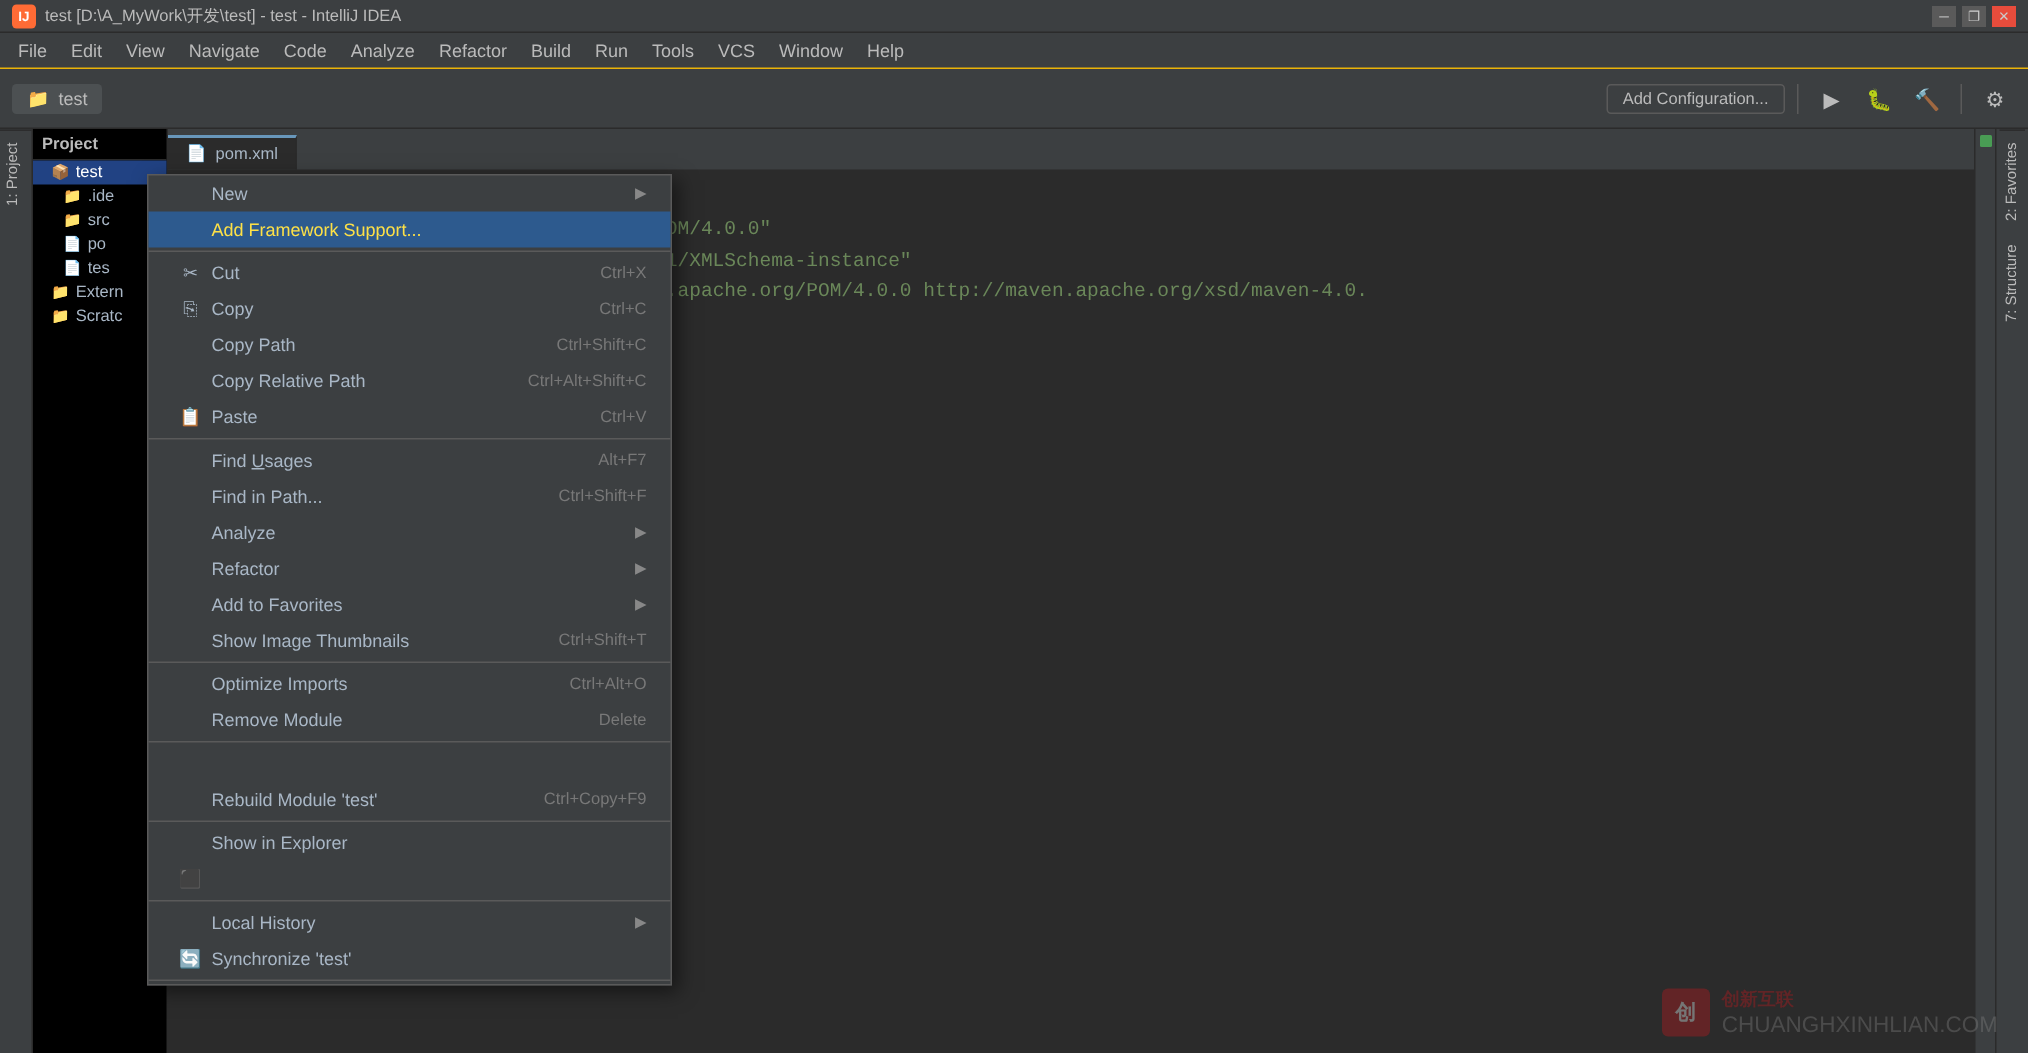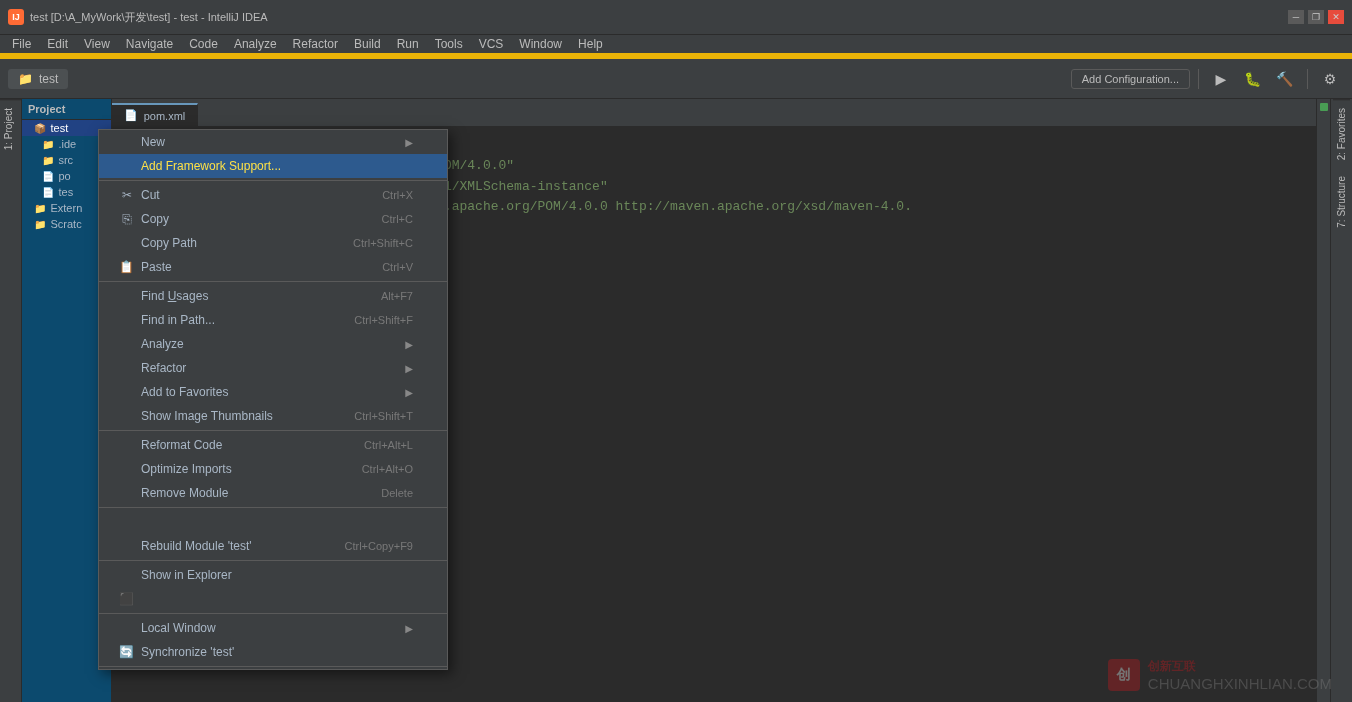--- a/index.html
+++ b/index.html
@@ -13,21 +13,21 @@
       overflow: hidden;
       position: relative;
     }
 
     
     #title-bar {
       height: 22px;
       background: #3c3f41;
       display: flex;
       align-items: center;
-      padding: 17px 8px;
+      padding: 4px 8px;
       font-size: 11px;
       color: #bbbbbb;
       border-bottom: 1px solid #2b2b2b;
     }
     #title-bar .app-icon {
       width: 16px; height: 16px;
       background: #ff6b35;
       border-radius: 3px;
       margin-right: 6px;
       display: flex; align-items: center; justify-content: center;
@@ -44,21 +44,21 @@
     }
     #title-bar .win-btn.close { background: #e74c3c; }
 
     
     #menu-bar {
       height: 24px;
       background: #3c3f41;
       display: flex;
       align-items: center;
       padding: 0 4px;
-      border-bottom: 6px solid #eab308;
+      border-bottom: 1px solid #eab308;
       font-size: 12px;
     }
     .menu-item {
       padding: 2px 8px;
       cursor: pointer;
       color: #bbbbbb;
       height: 100%;
       display: flex; align-items: center;
     }
 
@@ -104,21 +104,21 @@
     
     #main {
       display: flex;
       height: calc(702px - 22px - 24px - 40px);
       position: relative;
     }
 
     
     #project-panel {
       width: 90px;
-      background: #0c4a6e;
+      background: #000000;
       border-right: 1px solid #2b2b2b;
       display: flex;
       flex-direction: column;
     }
     .panel-header {
       padding: 4px 6px;
       font-size: 11px;
       color: #bbbbbb;
       border-bottom: 1px solid #2b2b2b;
       font-weight: bold;
@@ -142,21 +142,21 @@
       left: 98px;
       top: 30px;
       width: 350px;
       background: #3c3f41;
       border: 1px solid #5a5a5a;
       box-shadow: 4px 4px 12px rgba(0,0,0,0.5);
       z-index: 1000;
       font-size: 12px;
     }
     .ctx-item {
-      padding: 4px 34px 4px 20px;
+      padding: 4px 16px 4px 20px;
       display: flex;
       align-items: center;
       justify-content: space-between;
       cursor: pointer;
       color: #a9b7c6;
       min-height: 22px;
     }
     .ctx-item.highlighted { background: #2d5a8e; color: #fde047; }
     .ctx-item .shortcut { color: #787878; font-size: 11px; margin-left: auto; padding-left: 20px; }
     .ctx-item .arrow { color: #888; font-size: 10px; margin-left: 4px; }
@@ -333,20 +333,25 @@
       <span class="ctx-item-label">Copy</span>
       <span class="shortcut">Ctrl+C</span>
     </div>
 
     <div class="ctx-item">
       <span class="icon-placeholder"></span>
       <span class="ctx-item-label">Copy Path</span>
       <span class="shortcut">Ctrl+Shift+C</span>
     </div>
 
+    <div class="ctx-item">
+      <span class="icon-placeholder"></span>
+      <span class="ctx-item-label">Copy Relative Path</span>
+      <span class="shortcut">Ctrl+Alt+Shift+C</span>
+    </div>
 
     <div class="ctx-item">
       <span class="icon-placeholder">📋</span>
       <span class="ctx-item-label">Paste</span>
       <span class="shortcut">Ctrl+V</span>
     </div>
     <div class="ctx-sep"></div>
 
     <div class="ctx-item">
       <span class="icon-placeholder"></span>
@@ -379,25 +384,20 @@
       <span class="arrow">▶</span>
     </div>
 
     <div class="ctx-item">
       <span class="icon-placeholder"></span>
       <span class="ctx-item-label">Show Image Thumbnails</span>
       <span class="shortcut">Ctrl+Shift+T</span>
     </div>
     <div class="ctx-sep"></div>
 
-    <div class="ctx-item">
-      <span class="icon-placeholder"></span>
-      <span class="ctx-item-label">Reformat Code</span>
-      <span class="shortcut">Ctrl+Alt+L</span>
-    </div>
 
     <div class="ctx-item">
       <span class="icon-placeholder"></span>
       <span class="ctx-item-label">Optimize Imports</span>
       <span class="shortcut">Ctrl+Alt+O</span>
     </div>
 
     <div class="ctx-item">
       <span class="icon-placeholder"></span>
       <span class="ctx-item-label">Remove Module</span>
@@ -421,21 +421,21 @@
       <span class="ctx-item-label">Show in Explorer</span>
     </div>
 
     <div class="ctx-item">
       <span class="icon-placeholder">⬛</span>
     </div>
     <div class="ctx-sep"></div>
 
     <div class="ctx-item">
       <span class="icon-placeholder"></span>
-      <span class="ctx-item-label">Local Window</span>
+      <span class="ctx-item-label">Local History</span>
       <span class="arrow">▶</span>
     </div>
 
     <div class="ctx-item">
       <span class="icon-placeholder">🔄</span>
       <span class="ctx-item-label">Synchronize 'test'</span>
     </div>
     <div class="ctx-sep"></div>
 
   </div>

